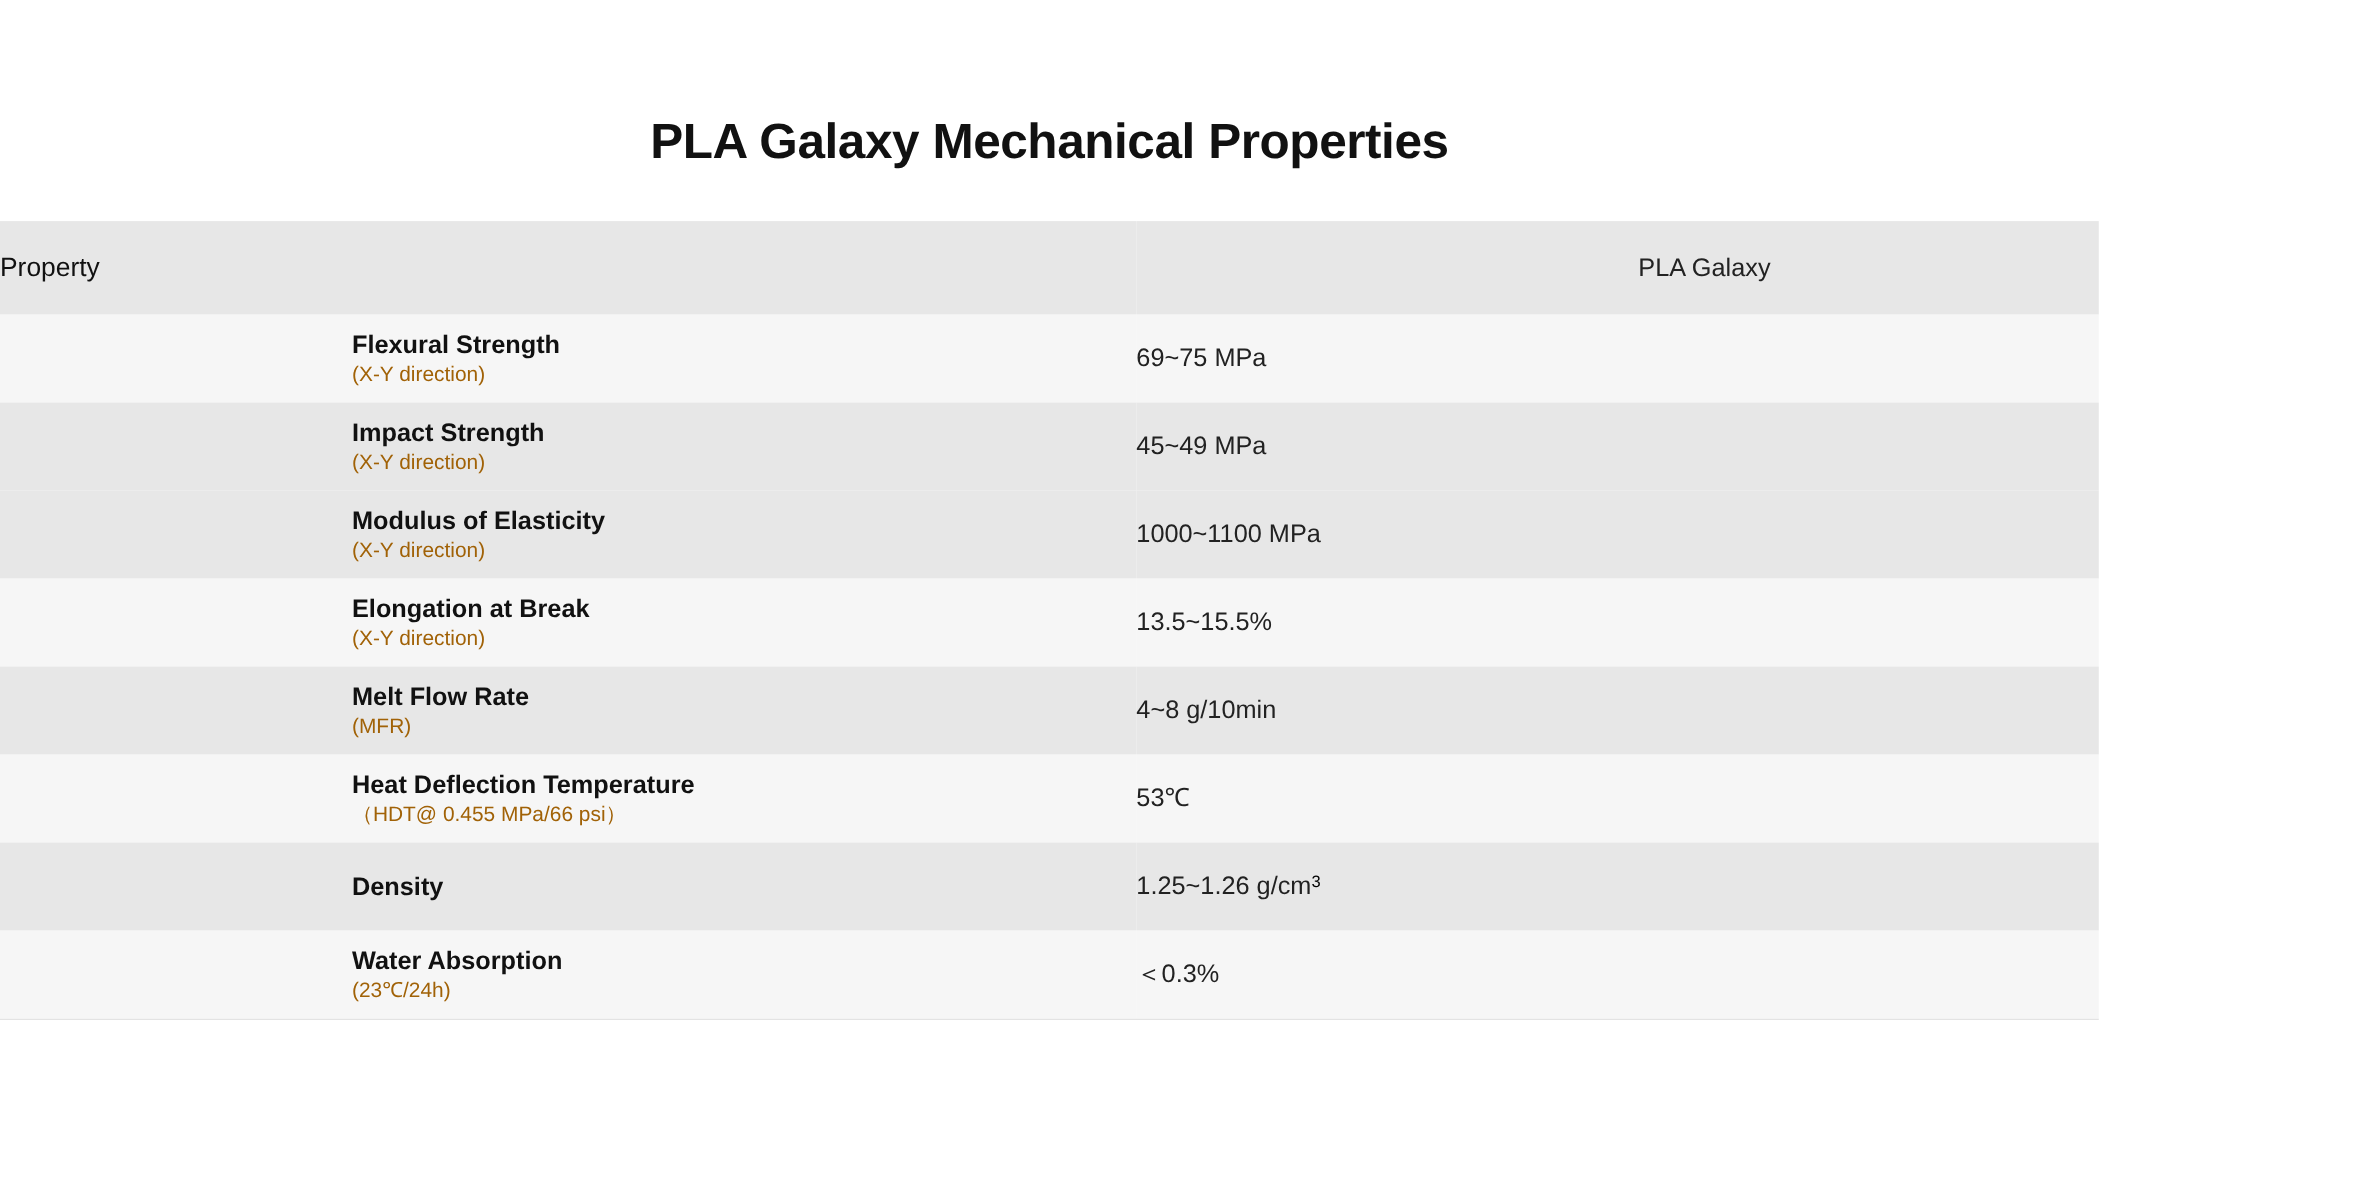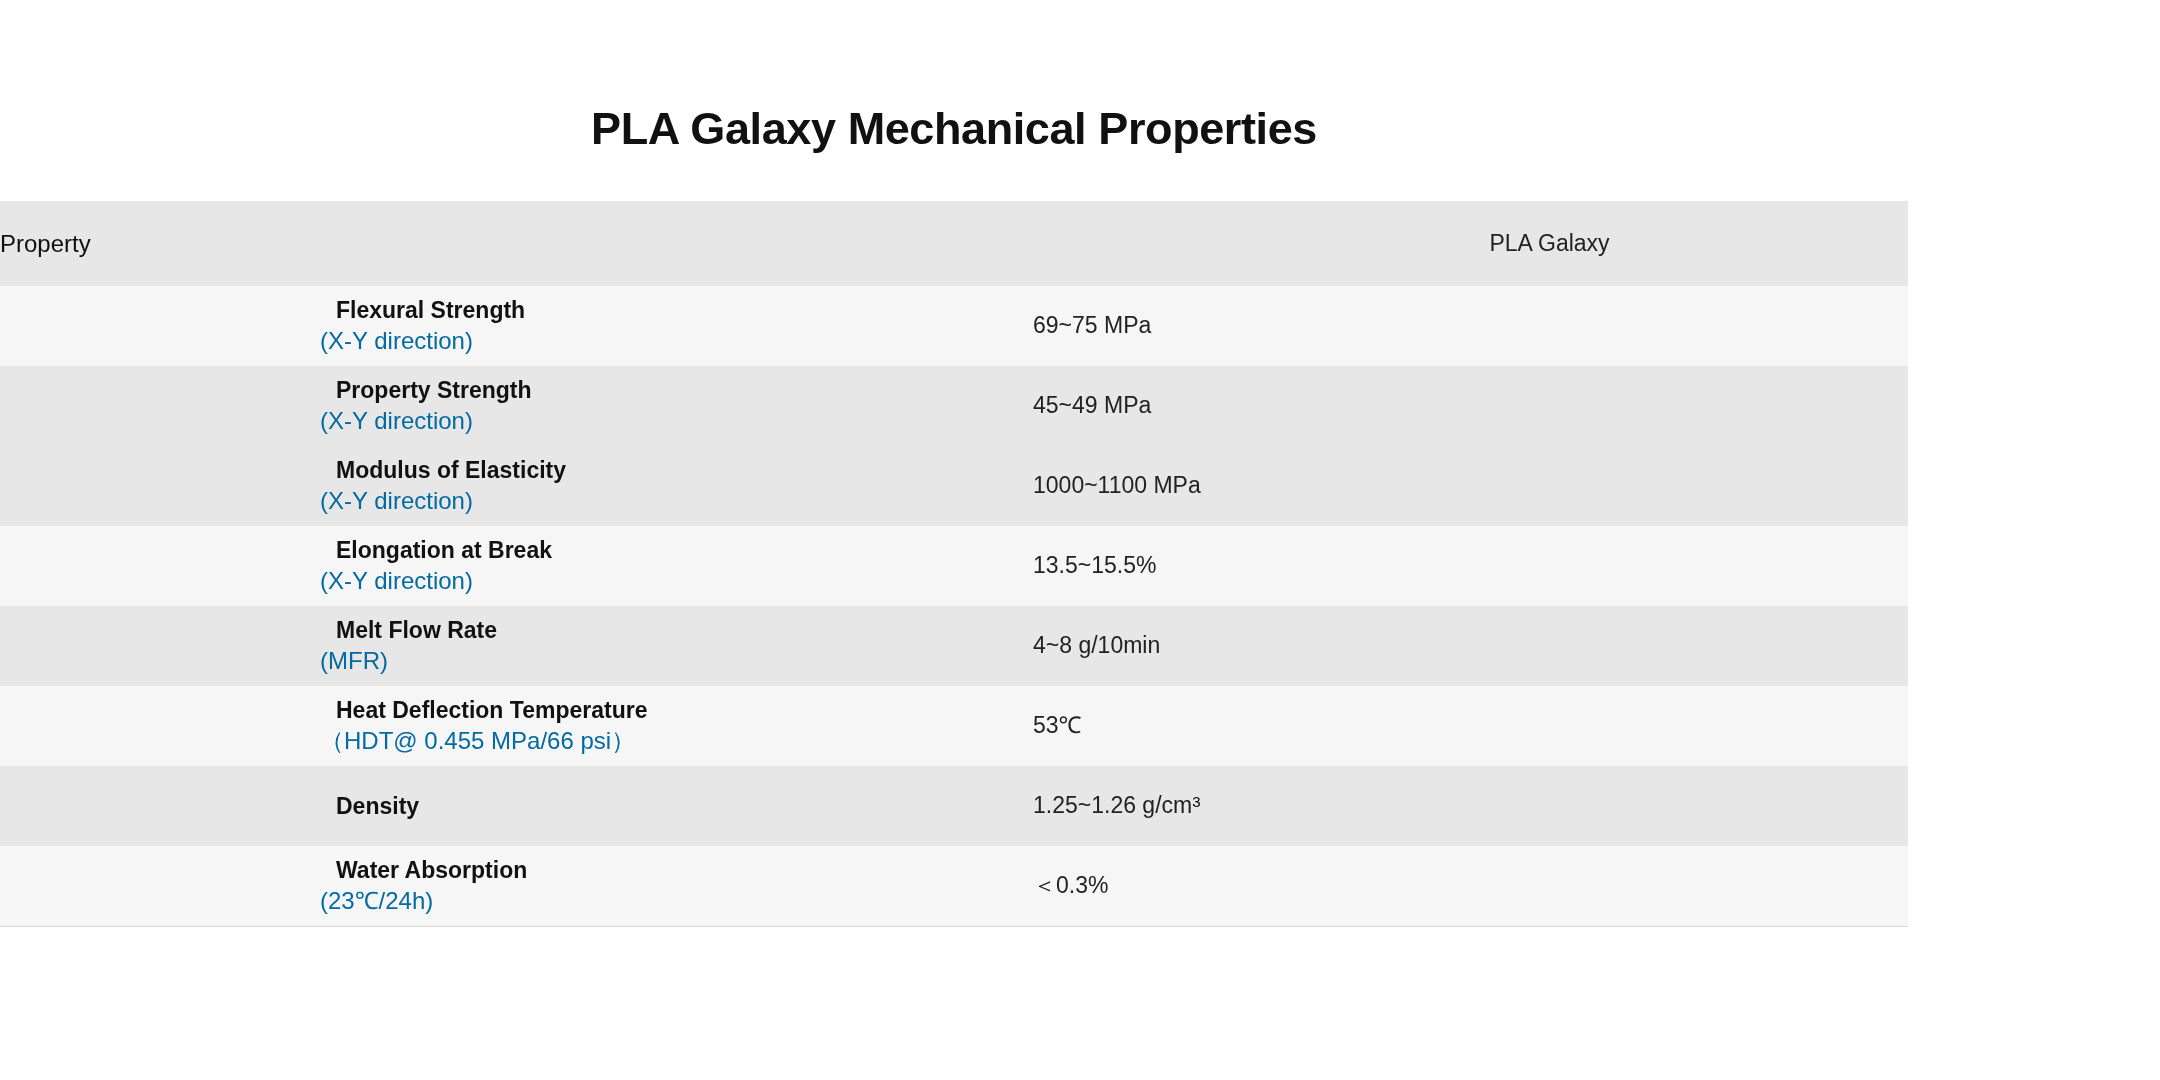--- a/index.html
+++ b/index.html
@@ -73,26 +73,25 @@
     font-weight: normal;
     color: #222222;
     padding-right: 0;
   }
   .prop-name {
     font-size: 23px;
     font-weight: bold;
     color: #111111;
     line-height: 1.25;
     display: block;
-    margin-left: 16px;
   }
   .prop-sub {
-    font-size: 24px;
+    font-size: 19px;
     font-weight: normal;
-    color: #0369a1;
+    color: #a16207;
     line-height: 1.3;
     display: block;
     margin-top: 1px;
   }
   .val-text {
     font-size: 23px;
     color: #222222;
     line-height: 1.3;
     white-space: nowrap;
   }
@@ -128,21 +127,21 @@
             <td style="border-right: none;"></td>
             <td class="cell-prop">
               <span class="prop-name">Flexural Strength</span>
               <span class="prop-sub">(X-Y direction)</span>
             </td>
             <td class="cell-val"><span class="val-text">69~75 MPa</span></td>
           </tr>
           <tr class="data-row row-even">
             <td style="border-right: none;"></td>
             <td class="cell-prop">
-              <span class="prop-name">Property Strength</span>
+              <span class="prop-name">Impact Strength</span>
               <span class="prop-sub">(X-Y direction)</span>
             </td>
             <td class="cell-val"><span class="val-text">45~49 MPa</span></td>
           </tr>
           <tr class="data-row row-even">
             <td style="border-right: none;"></td>
             <td class="cell-prop">
               <span class="prop-name">Modulus of Elasticity</span>
               <span class="prop-sub">(X-Y direction)</span>
             </td>

